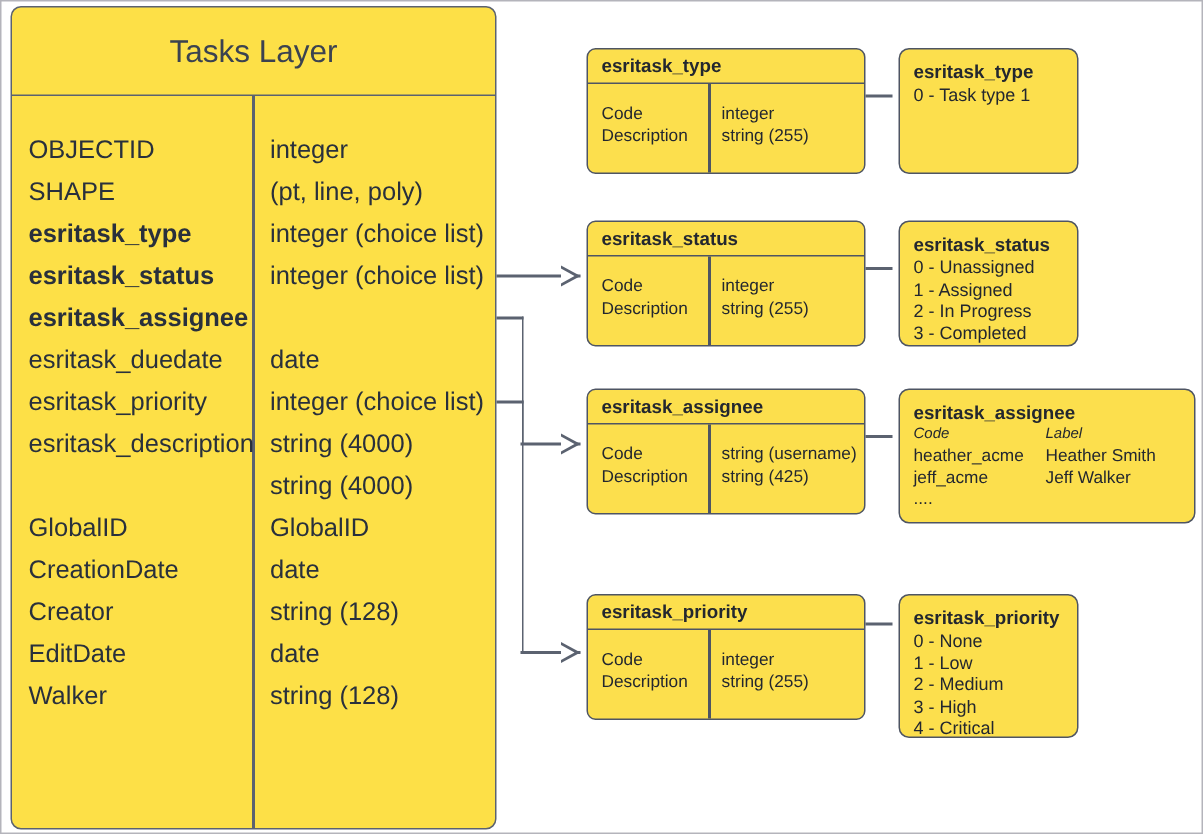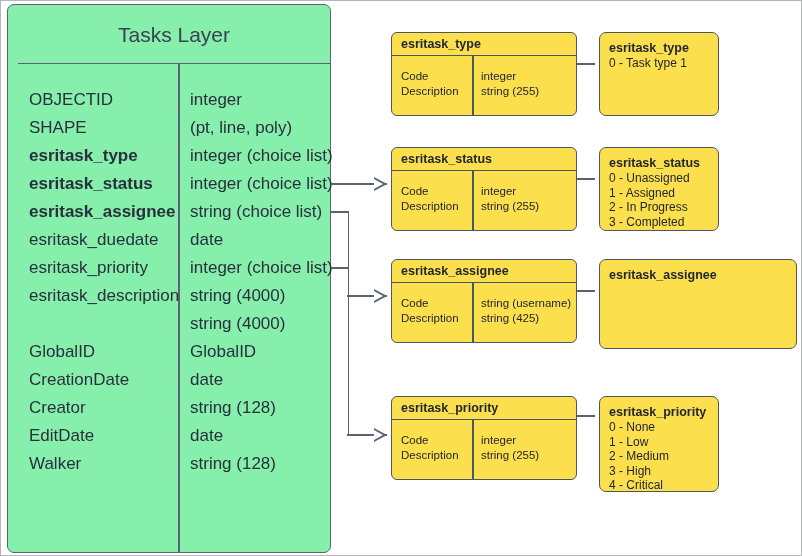--- a/index.html
+++ b/index.html
@@ -20,25 +20,24 @@
     overflow: hidden;
   }
 
   
   .layer-table {
     position: absolute;
     left: 6px;
     top: 3px;
     width: 324px;
     height: 549px;
-    background: #86efac;
+    background: #fde047;
     border: 1.6px solid #5b6270;
     border-radius: 7px;
     box-sizing: border-box;
-    padding-left: 10px;
   }
   .layer-title {
     height: 59px;
     line-height: 59px;
     text-align: center;
     font-size: 21px;
     color: #3b4250;
     border-bottom: 1.6px solid #5b6270;
     box-sizing: border-box;
   }
@@ -205,21 +204,20 @@
         <div class="field-row strong">
           <span class="field-name">esritask_type</span>
           <span class="field-type">integer (choice list)</span>
         </div>
         <div class="field-row strong">
           <span class="field-name">esritask_status</span>
           <span class="field-type">integer (choice list)</span>
         </div>
         <div class="field-row strong">
           <span class="field-name">esritask_assignee</span>
-          <span class="field-type">string (choice list)</span>
         </div>
         <div class="field-row">
           <span class="field-name">esritask_duedate</span>
           <span class="field-type">date</span>
         </div>
         <div class="field-row">
           <span class="field-name">esritask_priority</span>
           <span class="field-type">integer (choice list)</span>
         </div>
         <div class="field-row">
@@ -333,20 +331,34 @@
   <div class="vbox" style="left:598px; top:146px; width:120px; height:84px;">
     <div class="vbox-title">esritask_status</div>
     <div class="vbox-list">0 - Unassigned
 1 - Assigned
 2 - In Progress
 3 - Completed</div>
   </div>
 
   <div class="vbox" style="left:598px; top:258px; width:198px; height:90px;">
     <div class="vbox-title">esritask_assignee</div>
+    <div class="vbox-cols">
+      <span class="vrow vcol-head">
+        <span class="vc1">Code</span><span class="vc2">Label</span>
+      </span>
+      <span class="vrow">
+        <span class="vc1">heather_acme</span><span class="vc2">Heather Smith</span>
+      </span>
+      <span class="vrow">
+        <span class="vc1">jeff_acme</span><span class="vc2">Jeff Walker</span>
+      </span>
+      <span class="vrow">
+        <span class="vc1">....</span><span class="vc2"></span>
+      </span>
+    </div>
   </div>
 
   <div class="vbox" style="left:598px; top:395px; width:120px; height:96px;">
     <div class="vbox-title">esritask_priority</div>
     <div class="vbox-list">0 - None
 1 - Low
 2 - Medium
 3 - High
 4 - Critical</div>
   </div>

